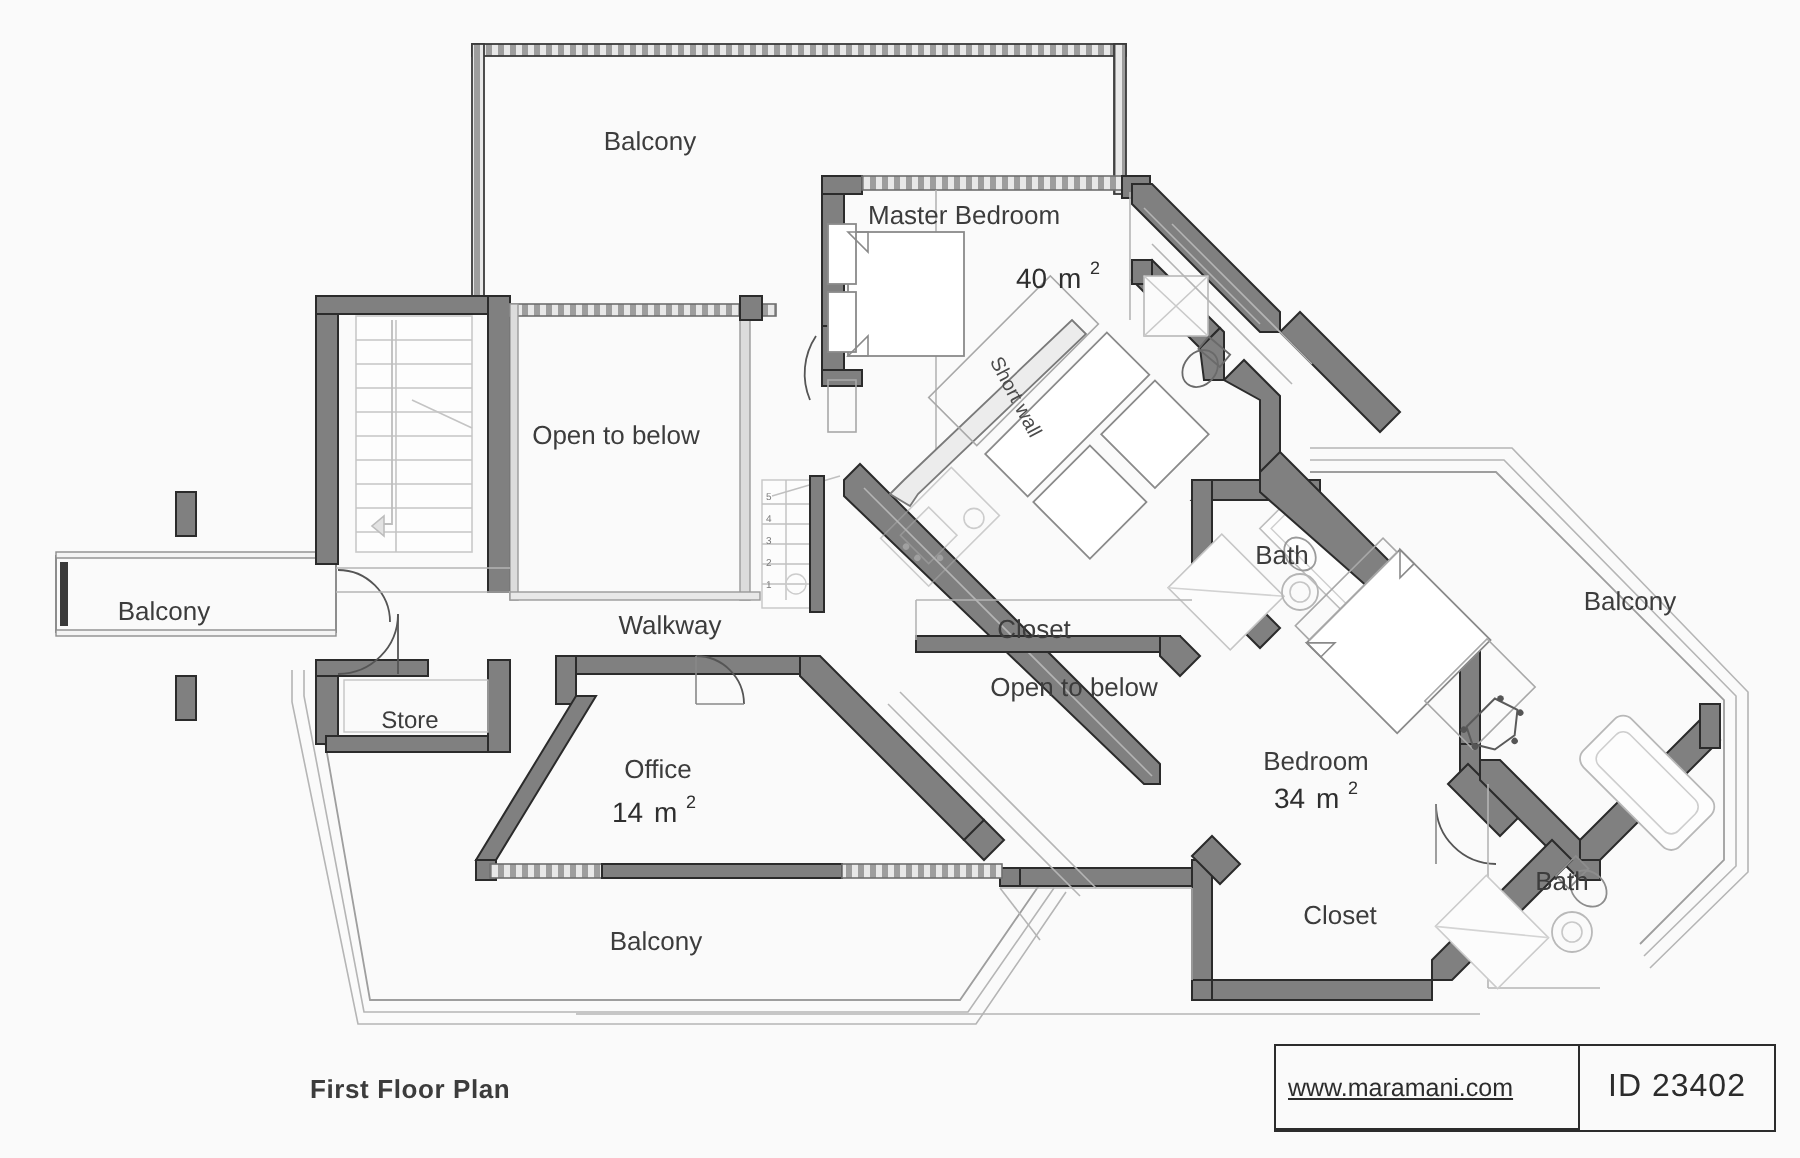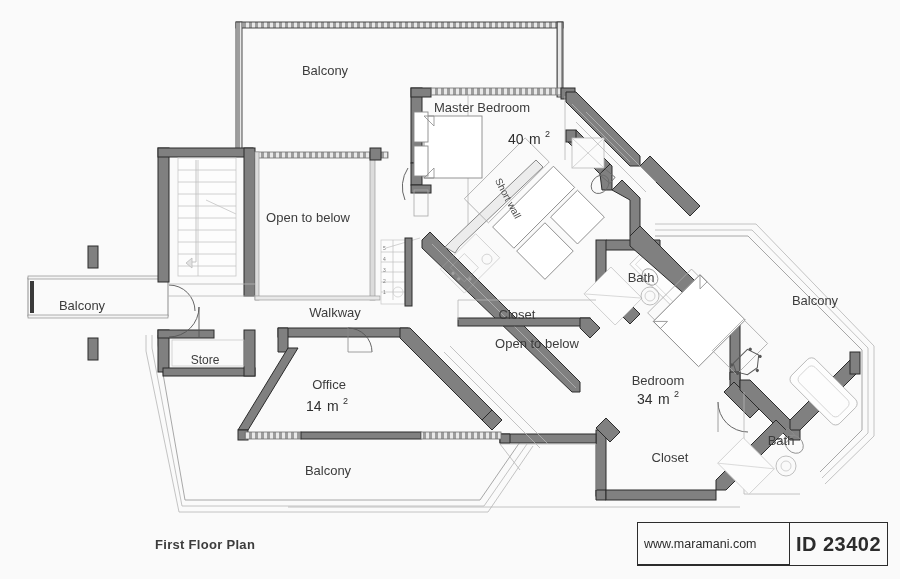--- a/index.html
+++ b/index.html
@@ -83,31 +83,32 @@
     flex-direction: column;
   }
   .footer-line {
     flex: 1;
     display: flex;
     align-items: center;
     padding-left: 6px;
     font-size: 12.5px;
     color: #2c2c2c;
     box-sizing: border-box;
+    text-decoration: underline;
   }
   .footer-line.first {
     border-bottom: 1.5px solid #2c2c2c;
   }
   #footer-right {
     flex: 1;
     display: flex;
     align-items: center;
     justify-content: center;
-    font-size: 20px;
-    font-weight: bold;
+    font-size: 16px;
+    font-weight: normal;
     color: #2c2c2c;
     letter-spacing: 0.5px;
   }
 </style>
 </head>
 <body>
 
 <div id="plan-root">
 
   <svg id="floorplan" viewBox="0 0 900 579">

